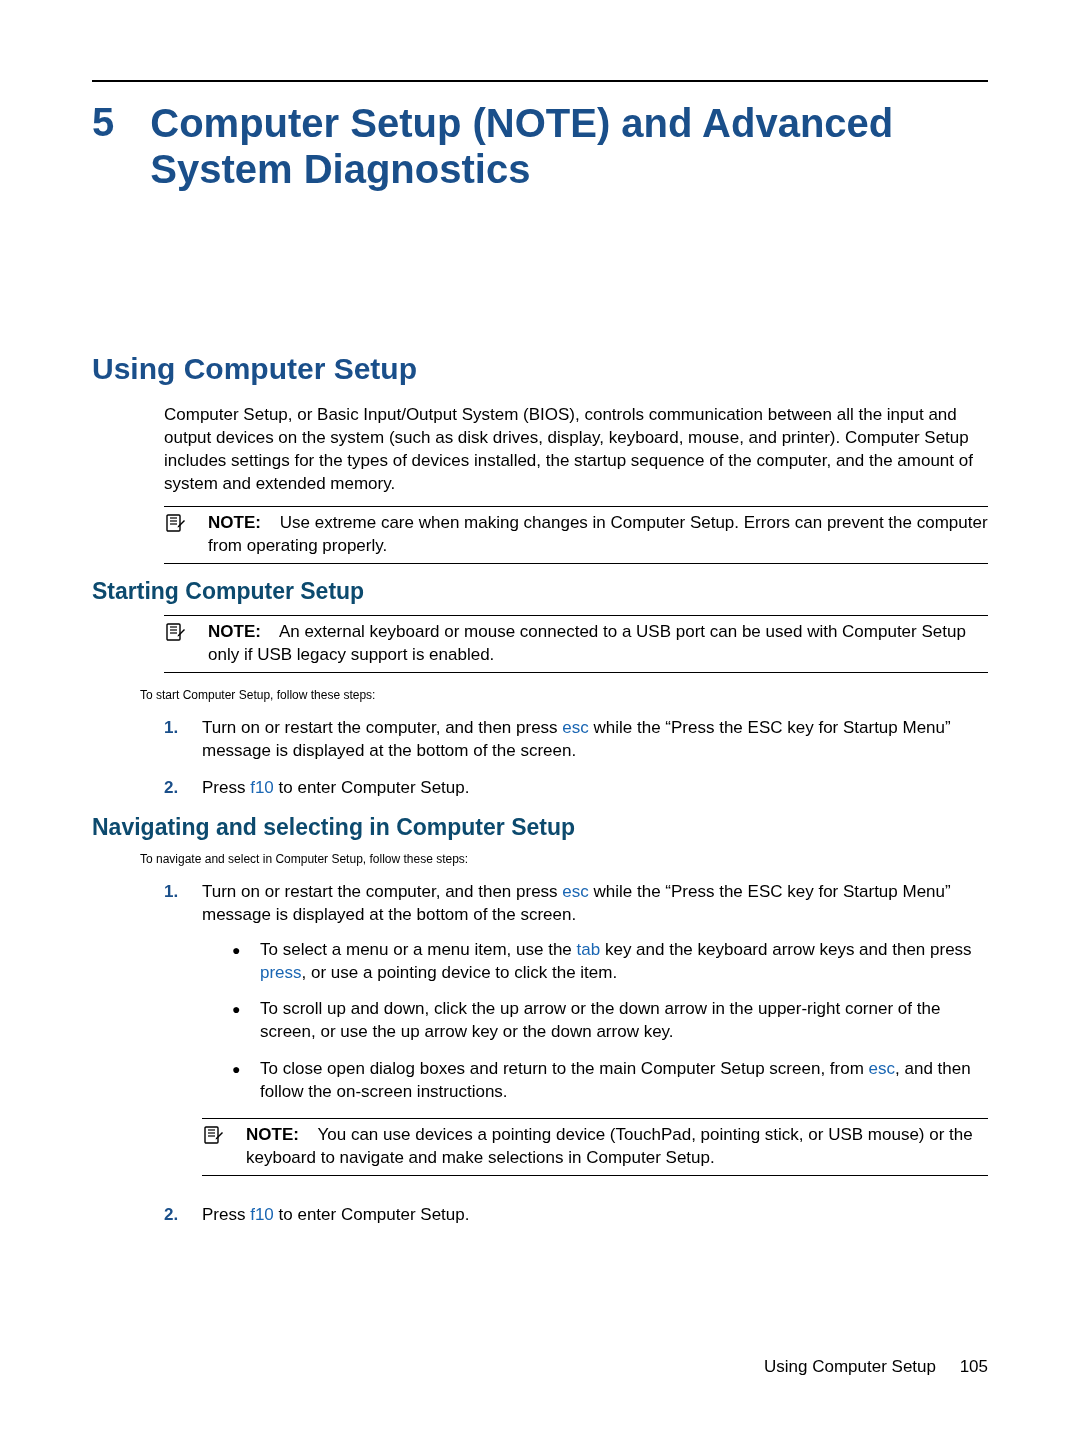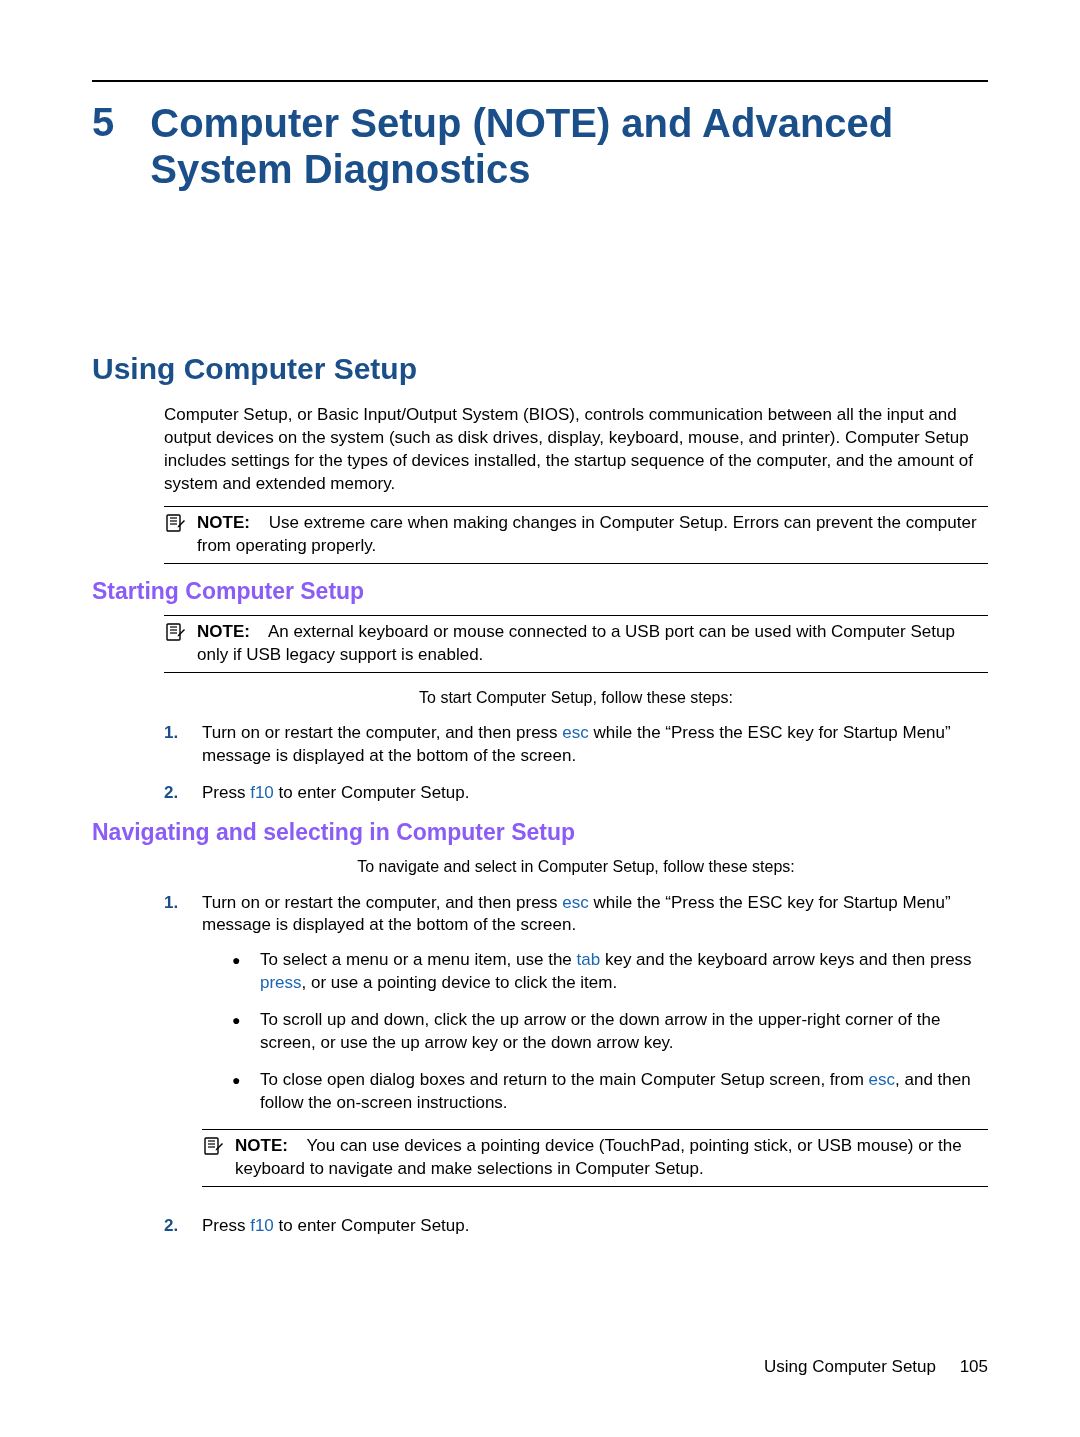--- a/index.html
+++ b/index.html
@@ -39,44 +39,43 @@
     }
     .h1 {
       font-size: 30px;
       font-weight: bold;
       color: #1a4f8a;
       margin-bottom: 18px;
     }
     .h2 {
       font-size: 23px;
       font-weight: bold;
-      color: #8b5cf6;
+      color: #0c4a6e;
       margin-bottom: 10px;
     }
     .body-text {
       font-size: 17px;
       line-height: 1.35;
       margin-left: 72px;
       margin-bottom: 4px;
     }
     .body-text-indented {
-      font-size: 16px;
-      line-height: 1.35;
-      margin-left: 72px;
+      font-size: 12px;
+      line-height: 1.35;
+      margin-left: 48px;
       margin-bottom: 14px;
-      text-align: center;
     }
     .note-block {
       margin: 10px 0 14px 72px;
       border-top: 1.5px solid #000;
       border-bottom: 1.5px solid #000;
       padding: 5px 0 5px 0;
       display: flex;
       align-items: flex-start;
-      gap: 11px;
+      gap: 22px;
       font-size: 17px;
       line-height: 1.35;
     }
     .note-icon {
       flex: 0 0 22px;
       margin-top: 1px;
     }
     .note-text { flex: 1; }
     .note-label { font-weight: bold; }
     ol.steps {

